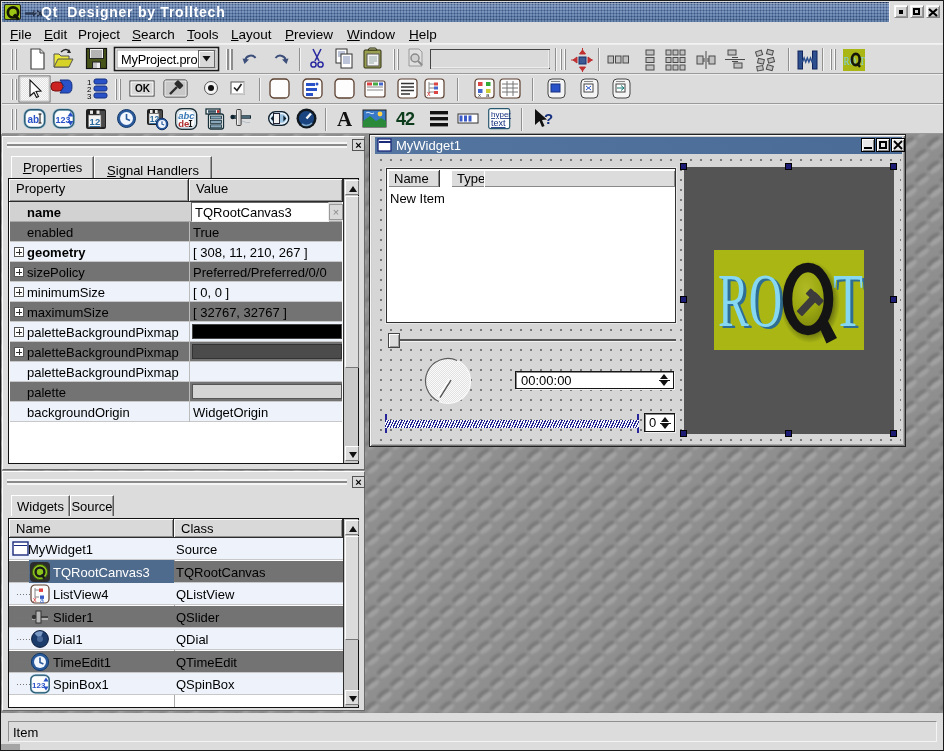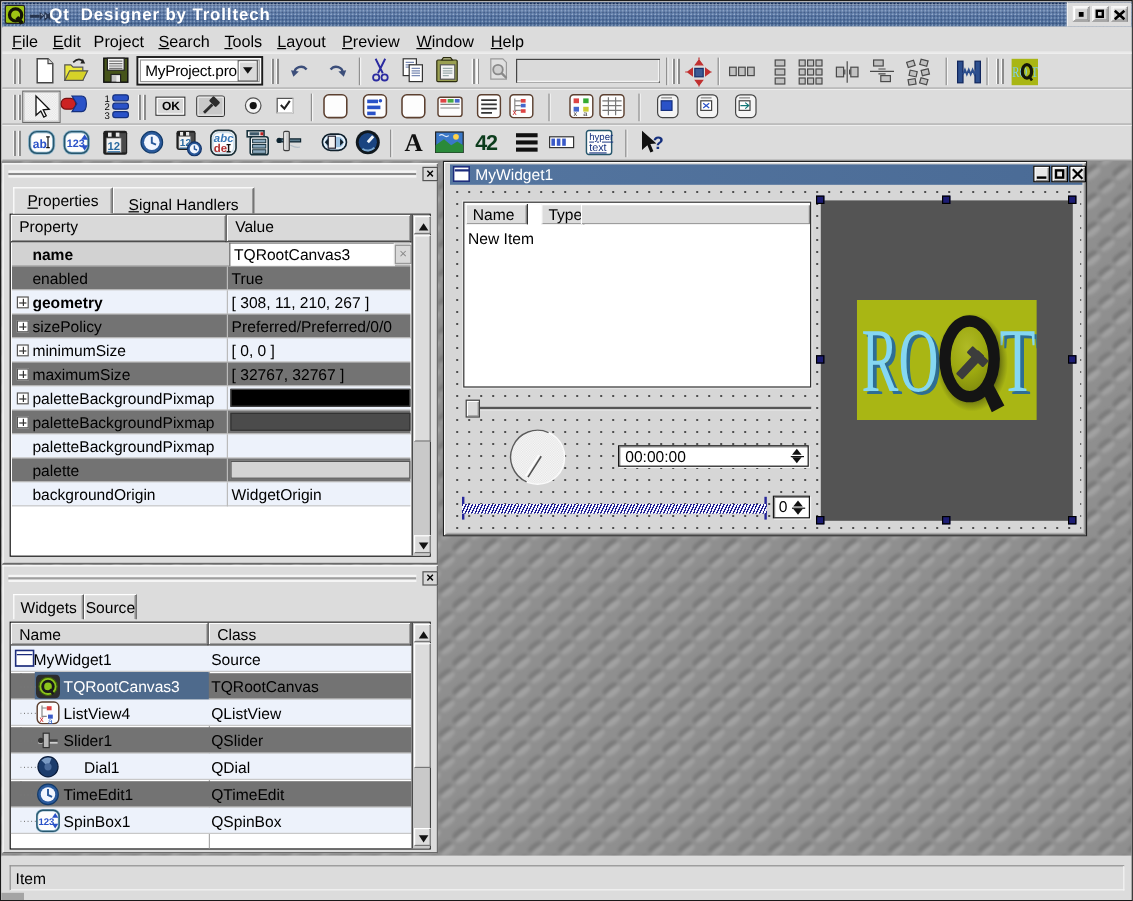--- a/index.html
+++ b/index.html
@@ -673,21 +673,21 @@
           <span style="position:absolute;left:44px;top:4px">Slider1</span>
           <span class="wcls">QSlider</span>
         </div>
       <div class="wrow rowb" style="top:90px">
           <div class="hstub" style="top:11px"></div>
           <svg class="wi" width="20" height="20" style="left:21px;top:1px">
             <circle cx="10" cy="10" r="8.4" fill="#1c3c6c" stroke="#0a1c3c"></circle>
             <path d="M10 10 L4.5 4.5 A8 8 0 0 1 13 2.8 Z" fill="#7a9ac4"></path>
             <circle cx="10" cy="10" r="3" fill="#4a6a9a"></circle>
           </svg>
-          <span style="position:absolute;left:61px;top:4px">Dial1</span>
+          <span style="position:absolute;left:44px;top:4px">Dial1</span>
           <span class="wcls">QDial</span>
         </div>
       <div class="wrow roww" style="top:113px">
           <div class="hstub" style="top:11px"></div>
           <svg class="wi" width="20" height="20" style="left:21px;top:1px">
             <circle cx="10" cy="10" r="8.6" fill="#2a5a9c" stroke="#123a6a"></circle>
             <circle cx="10" cy="10" r="6" fill="#f2f6ff"></circle>
             <path d="M10 5.5 L10 10.5 L13.4 12" fill="none" stroke="#2a5a9c" stroke-width="1.6"></path>
           </svg>
           <span style="position:absolute;left:44px;top:4px">TimeEdit1</span>

